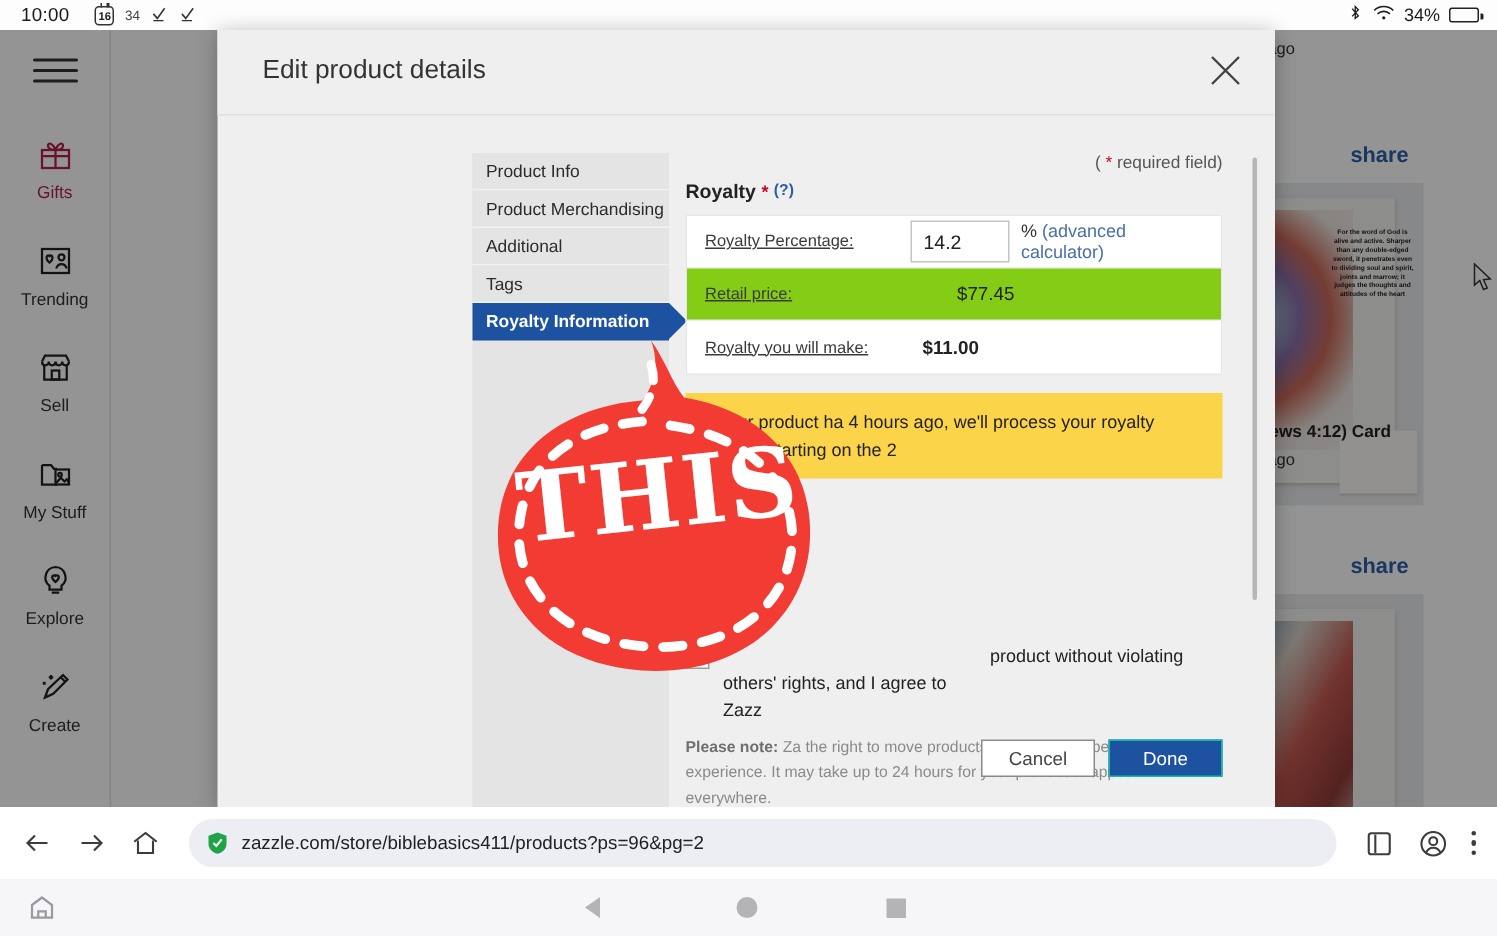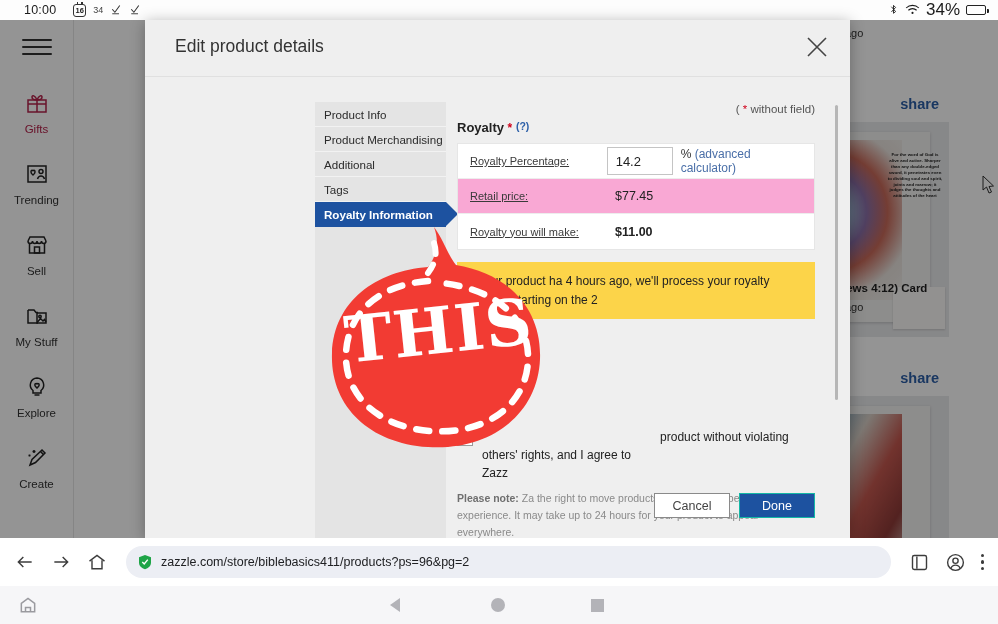--- a/index.html
+++ b/index.html
@@ -10,36 +10,36 @@
     overflow: hidden;
   }
   #root { position: relative; width: 998px; height: 624px; }
 
   
   .statusbar {
     position: absolute; left: 0; top: 0; width: 998px; height: 20px;
     background: #fdfdfd; display: flex; align-items: center;
     padding: 0 8px; font-size: 11px; color: #1b1b1b;
   }
-  .sb-clock { font-size: 12.5px; letter-spacing: .2px; margin-left: 16px; margin-right: 10px; }
+  .sb-clock { font-size: 12.5px; letter-spacing: .2px; margin-left: 6px; margin-right: 10px; }
   .sb-left { display: flex; align-items: center; gap: 7px; }
   .sb-cal {
     width: 13px; height: 13px; border: 1.4px solid #333; border-radius: 3px;
     font-size: 7.5px; line-height: 11px; text-align: center; font-weight: bold;
     position: relative;
   }
   .sb-cal::before, .sb-cal::after {
     content:""; position:absolute; top:-3px; width:1.4px; height:3px; background:#333;
   }
   .sb-cal::before { left: 2.5px; } .sb-cal::after { right: 2.5px; }
   .sb-num { font-size: 9px; color: #444; }
   .sb-check { width: 12px; height: 12px; }
   .sb-spacer { flex: 1; }
   .sb-right { display: flex; align-items: center; gap: 6px; padding-right: 4px; }
-  .sb-batt-txt { font-size: 17px; color: #1b1b1b; }
+  .sb-batt-txt { font-size: 12px; color: #1b1b1b; }
   .sb-batt {
     width: 20px; height: 10px; border: 1.4px solid #222; border-radius: 2px;
     position: relative; padding: 1px;
   }
   .sb-batt::after {
     content:""; position:absolute; right:-3.5px; top:2.5px; width:2px; height:4px;
     background:#222; border-radius:0 1px 1px 0;
   }
   .sb-batt-fill { height: 100%; width: 36%; background: #222; border-radius: 1px; }
 
@@ -104,21 +104,21 @@
   }
 
   .panel { position:absolute; left: 312px; top: 100px; right: 35px; }
   .panel-h { font-size: 13px; font-weight: 700; color:#222; margin-bottom: 8px; }
   .panel-h .star { color:#d0021b; font-size: 12px; }
   .panel-h .q { color:#2c5fa8; font-size: 10.5px; vertical-align: 2px; }
 
   .table { background:#fff; border: 1px solid #e6e6e6; }
   .trow { display:flex; align-items:center; min-height: 35px; padding: 0 12px; border-bottom:1px solid #ededed; }
   .trow:last-child { border-bottom: none; }
-  .trow.alt { background:#f9a8d4; }
+  .trow.alt { background:#84cc16;gap:23px; }
   .tlabel { width: 145px; font-size: 11px; color:#3a3a3a;text-decoration:underline; }
   .tval { font-size: 12.5px; color:#222; }
   .tval.bold { font-weight: 700; }
   .pctinput { width: 66px; height: 28px; border: 1px solid #c4c4c4; background:#fff;
     font-size: 13px; color:#222; padding: 0 8px; font-family:"Liberation Sans",sans-serif; }
   .pctsuffix { margin-left: 8px; font-size: 12px; color:#4a6fa8; }
   .pctsuffix .pc { color:#333; }
 
   .warn { margin-top: 12px; background: #fcd449; padding: 10px 12px; font-size: 12px; color:#222; line-height:1.55; }
 
@@ -342,21 +342,21 @@
     <div class="modal-head">
       <div class="modal-title">Edit product details</div>
       <div class="close-btn">
         <svg viewBox="0 0 26 26" width="26" height="26">
             <path d="M4 4 L22 22 M22 4 L4 22" stroke="#444" stroke-width="1.6"></path>
           </svg>
       </div>
     </div>
 
     <div class="req-note">
-      <span>( </span><span class="star">*</span><span> without field)</span>
+      <span>( </span><span class="star">*</span><span> required field)</span>
     </div>
 
     <div class="tabs">
       <div class="tab">Product Info</div>
       <div class="tab">Product Merchandising</div>
       <div class="tab">Additional</div>
       <div class="tab">Tags</div>
       <div class="tab active">Royalty Information</div>
     </div>
 

